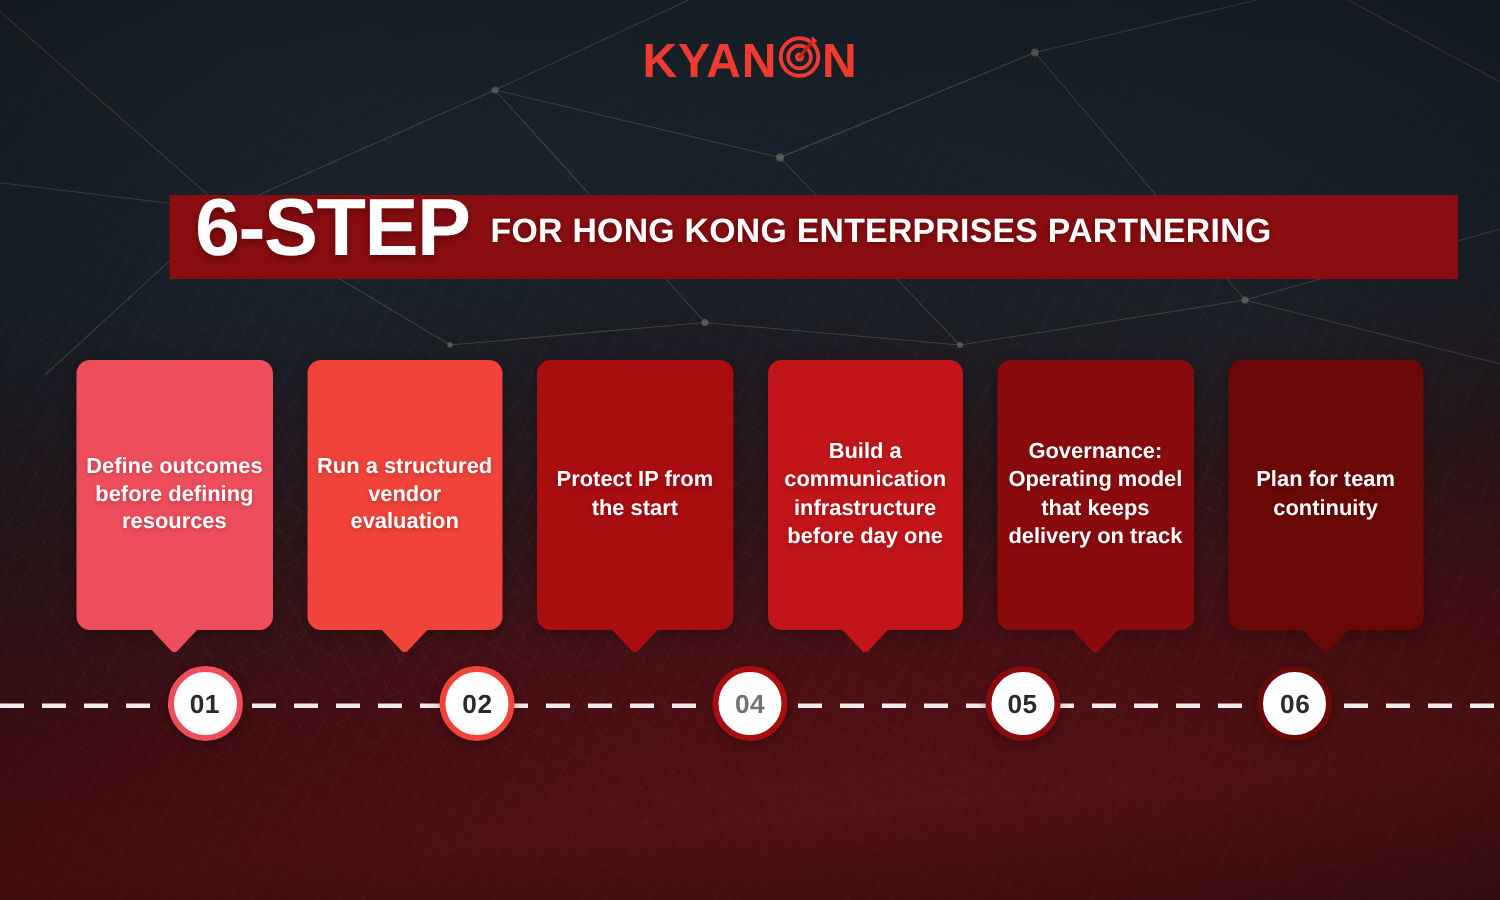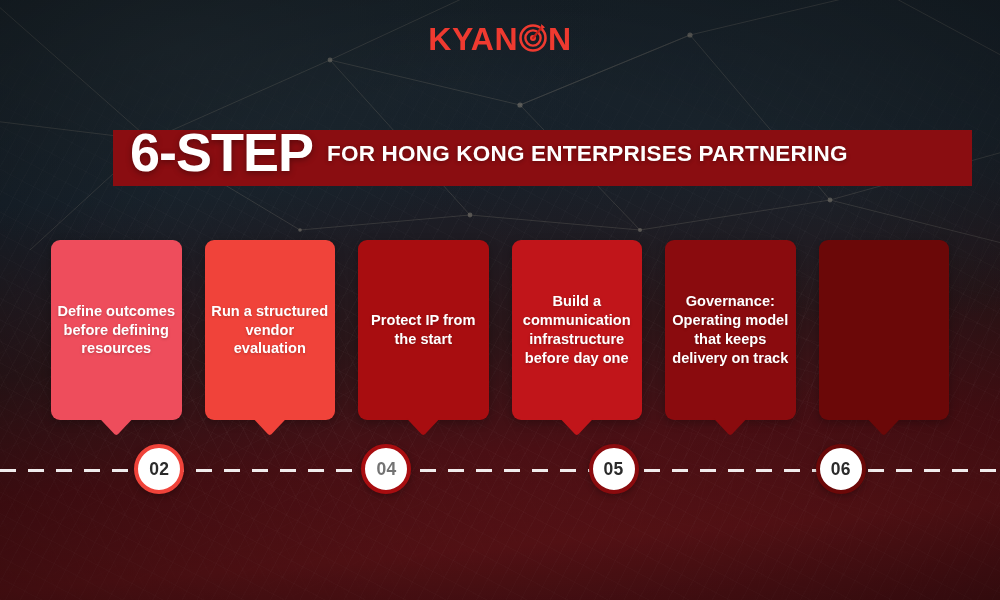--- a/index.html
+++ b/index.html
@@ -212,27 +212,33 @@
     </div>
     <div class="card" style="background: rgb(193, 21, 26);">
       <div class="card-text">Build a communication infrastructure before day one</div>
       <div class="card-tail" style="background: rgb(193, 21, 26);"></div>
     </div>
     <div class="card" style="background: rgb(138, 11, 14);">
       <div class="card-text">Governance: Operating model that keeps delivery on track</div>
       <div class="card-tail" style="background: rgb(138, 11, 14);"></div>
     </div>
     <div class="card" style="background: rgb(107, 8, 8);">
+      <div class="card-text">Plan for team continuity</div>
       <div class="card-tail" style="background: rgb(107, 8, 8);"></div>
     </div>
   </div>
 
   <div id="dash" style="background-image: repeating-linear-gradient(to right, rgb(255, 255, 255) 0px, rgb(255, 255, 255) 16px, rgba(255, 255, 255, 0) 16px, rgba(255, 255, 255, 0) 28px);"></div>
   <div id="circles">
     <div class="circle-slot">
+      <div class="circle" style="border-color: rgb(238, 77, 92); background: rgb(255, 255, 255);">
+        <span class="circle-num" style="color: rgb(43, 43, 43);">01</span>
+      </div>
+    </div>
+    <div class="circle-slot">
       <div class="circle" style="border-color: rgb(240, 67, 58); background: rgb(255, 255, 255);">
         <span class="circle-num" style="color: rgb(43, 43, 43);">02</span>
       </div>
     </div>
     <div class="circle-slot">
       <div class="circle" style="border-color: rgb(168, 13, 16); background: rgb(255, 255, 255);">
         <span class="circle-num" style="color: #737373;">04</span>
       </div>
     </div>
     <div class="circle-slot">

